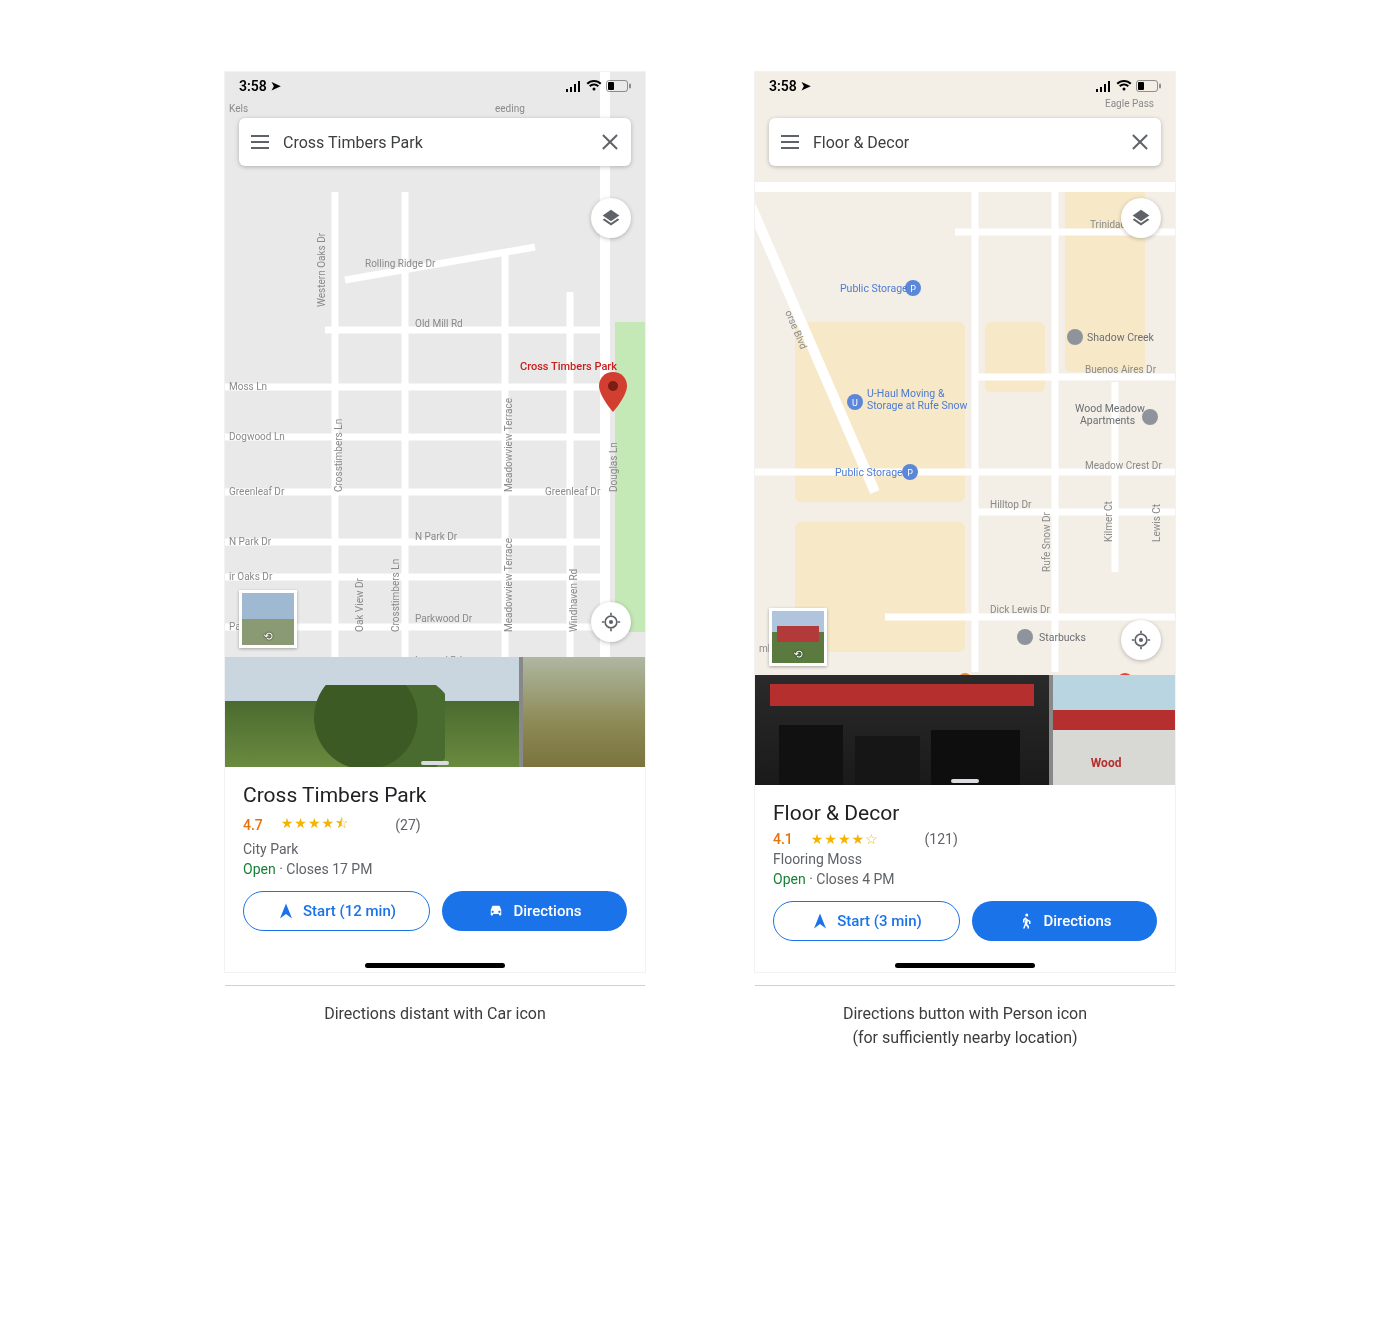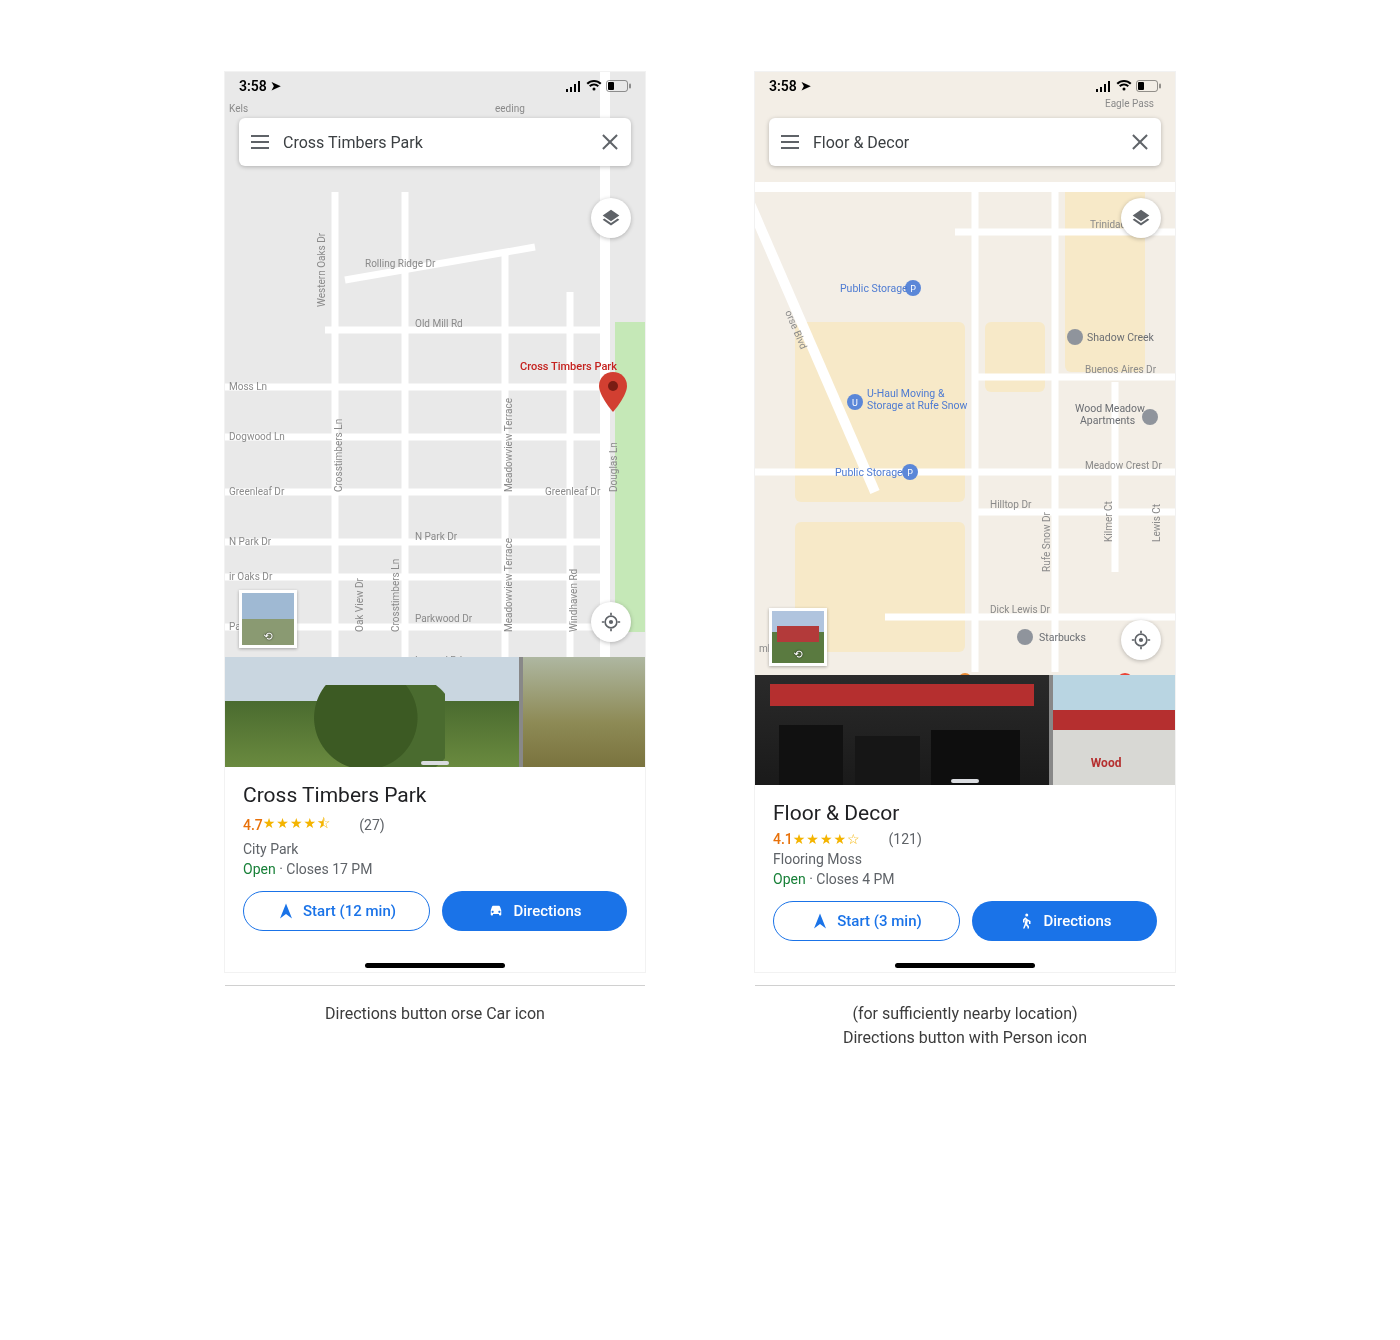--- a/index.html
+++ b/index.html
@@ -147,21 +147,21 @@
     left:0; right:0; bottom:0;
     background:#fff;
     padding:16px 18px 12px 18px;
     z-index:6;
   }
   .drag-handle {
     position:absolute; top:-6px; left:50%; transform:translateX(-50%);
     width:28px; height:4px; border-radius:2px; background:#dadce0;
   }
   .place-title { font-size:21px; color:#202124; font-weight:400; margin-bottom:6px; }
-  .rating-row { display:flex; align-items:center; gap:0; font-size:14px; color:#f4b400; margin-bottom:4px;}
+  .rating-row { display:flex; align-items:center; gap:18px; font-size:14px; color:#f4b400; margin-bottom:4px;}
   .rating-val { color:#e8710a; font-weight:500; }
   .stars { letter-spacing:1px; }
   .reviews { color:#5f6368;margin-left:28px; }
   .place-type { font-size:14px; color:#5f6368; margin-bottom:4px; }
   .hours-row { font-size:14px; color:#5f6368; margin-bottom:14px; }
   .hours-row .open { color:#188038; }
   .btn-row { display:flex; gap:12px; }
   .pill-btn {
     flex:1;
     height:40px;
@@ -507,19 +507,19 @@
         </div>
       </div>
     </div>
     <div class="home-bar"></div>
   </div>
 
 </div>
 
 <div class="caption-block left">
   <div class="rule"></div>
-  <div class="caption-line">Directions button orse Car icon</div>
+  <div class="caption-line">Directions distant with Car icon</div>
 </div>
 <div class="caption-block right">
   <div class="rule"></div>
+  <div class="caption-line">Directions button with Person icon</div>
   <div class="caption-line">(for sufficiently nearby location)</div>
-  <div class="caption-line">Directions button with Person icon</div>
 </div>
 
 </body></html>

